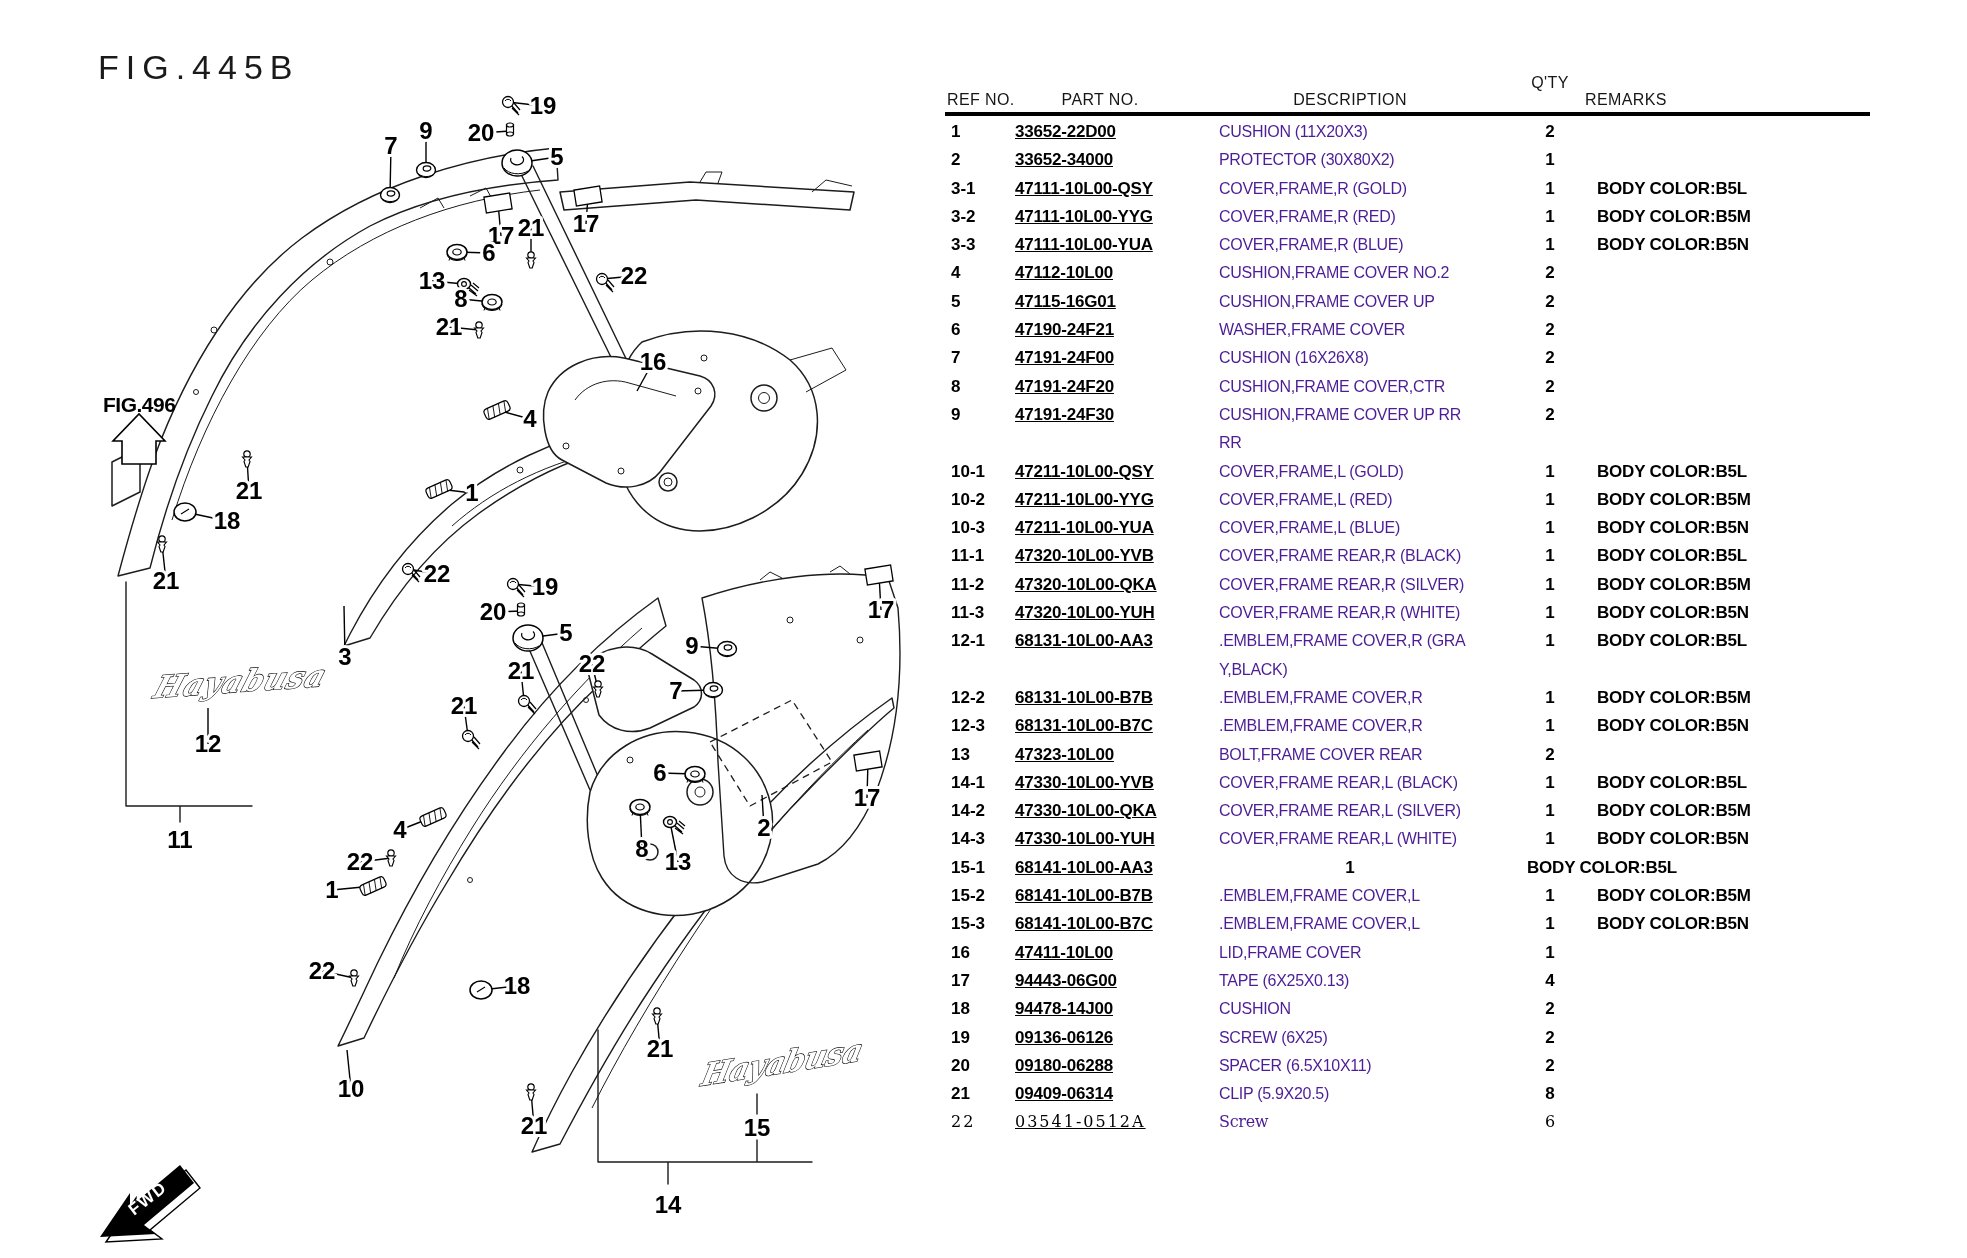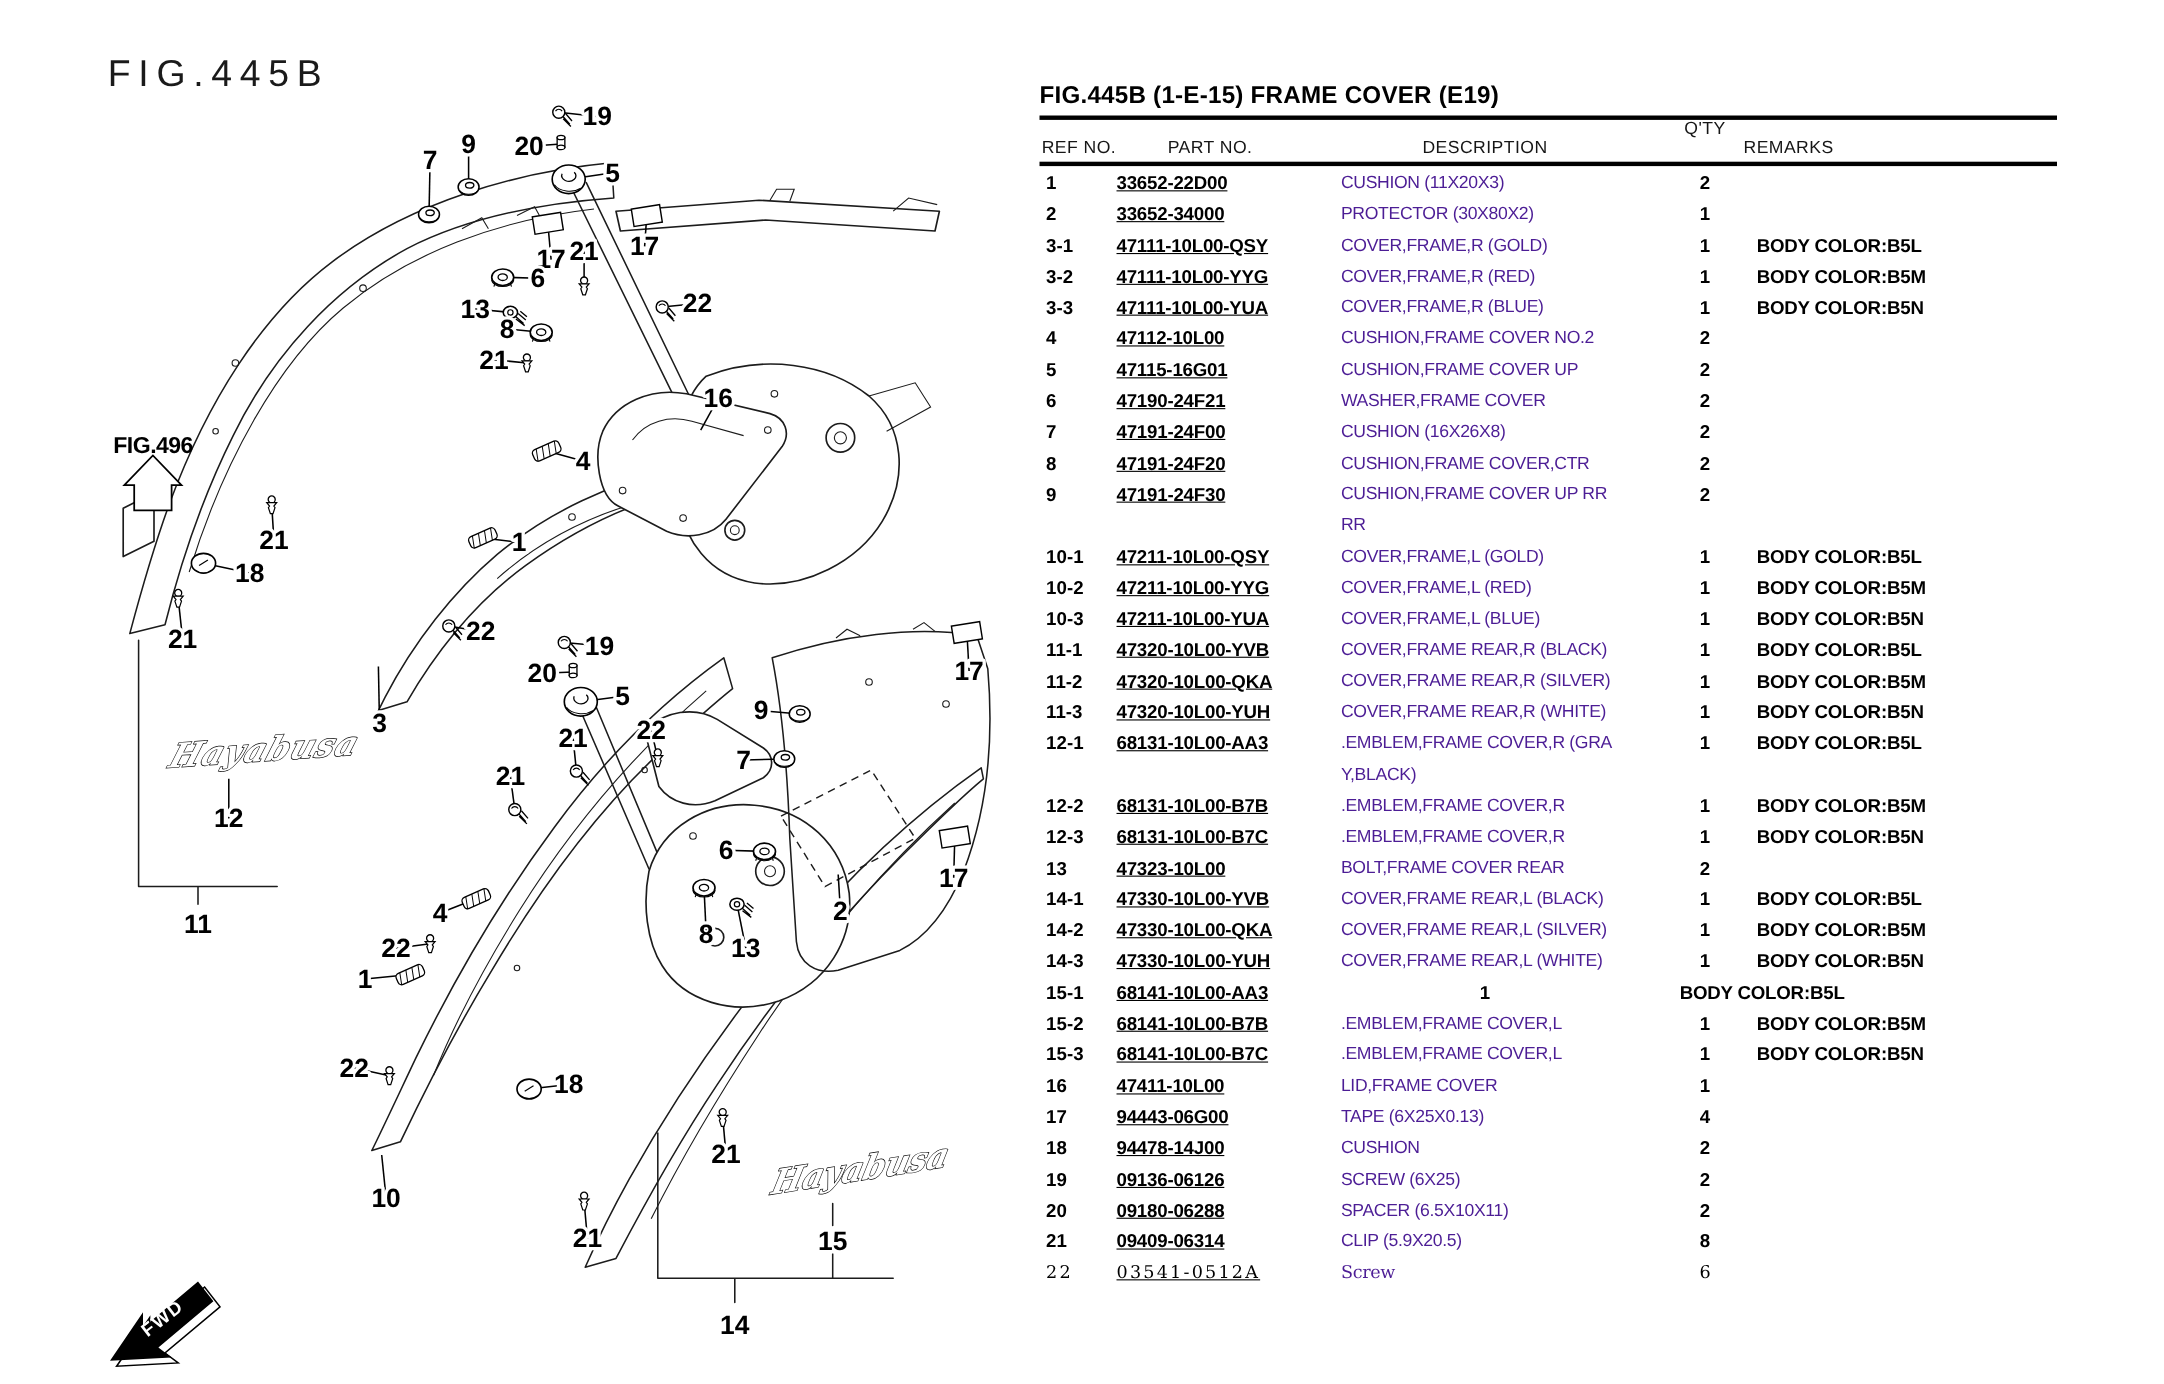--- a/index.html
+++ b/index.html
@@ -418,21 +418,20 @@
         <text class="co" x="351" y="1097">10</text>
         <text class="co" x="517" y="994">18</text>
         <text class="co" x="660" y="1057">21</text>
         <text class="co" x="534" y="1134">21</text>
         <text class="co" x="757" y="1136">15</text>
         <text class="co" x="668" y="1213">14</text>
       </g>
   </svg>
 
   <div id="ptable">
-    <div class="title">FIG.445B (1-E-15) FRAME COVER (E19)</div>
     <div id="phead">
       <span class="h-qty">Q'TY</span>
       <span class="h-ref">REF NO.</span>
       <span class="h-part">PART NO.</span>
       <span class="h-desc">DESCRIPTION</span>
       <span class="h-rem">REMARKS</span>
     </div>
     <div id="prows">
         <div class="prow">
           <div class="ref">1</div>

